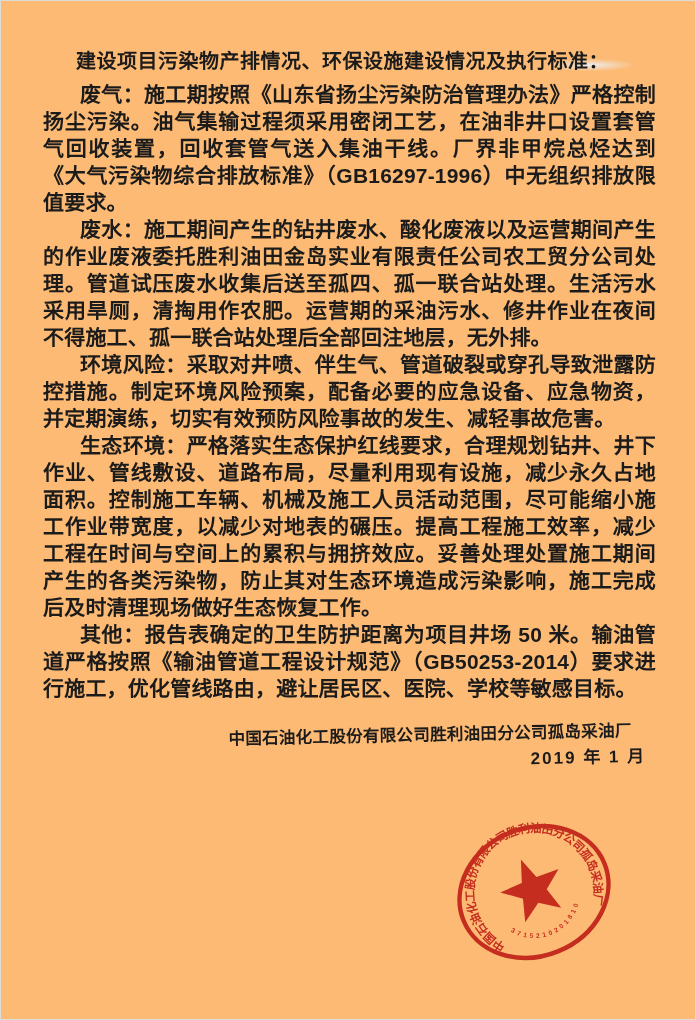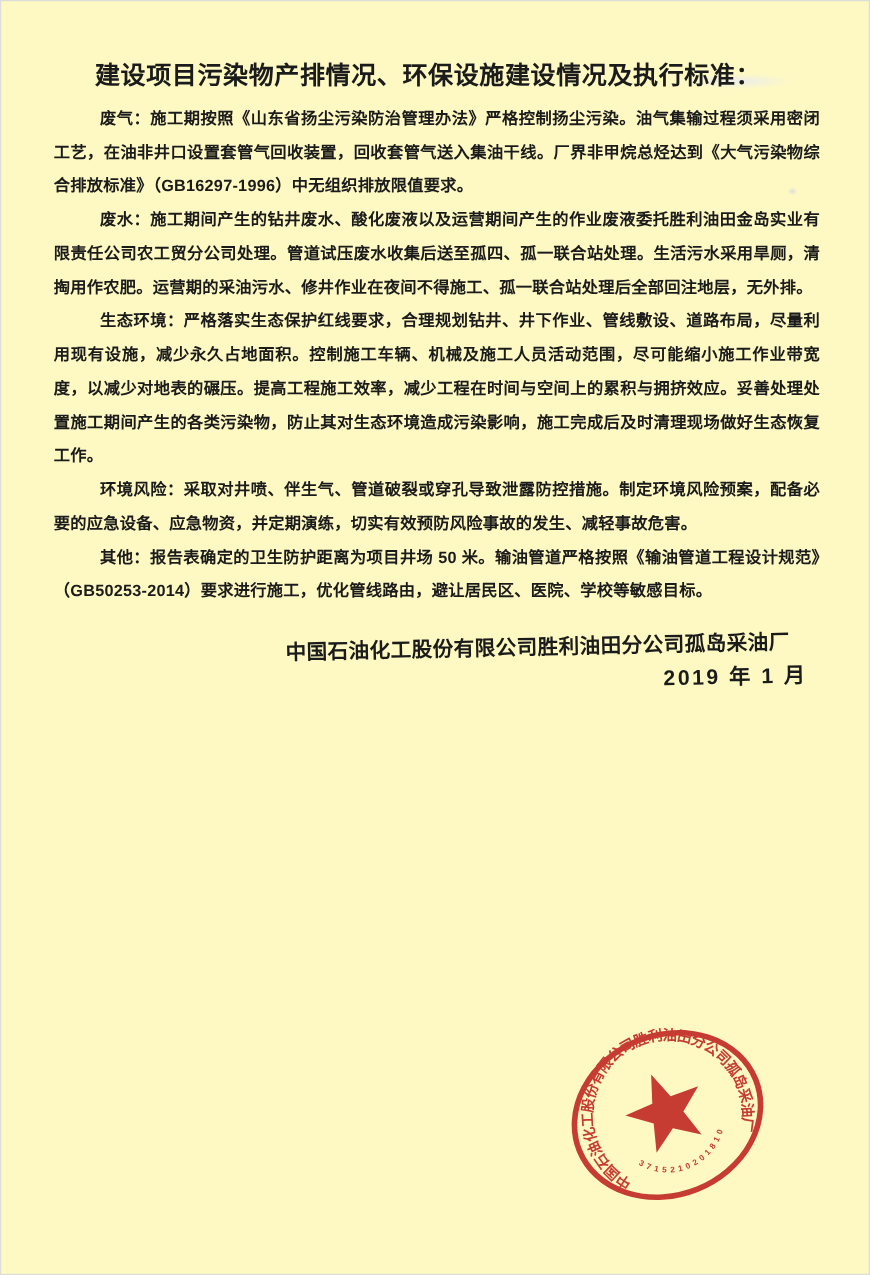--- a/index.html
+++ b/index.html
@@ -1,20 +1,20 @@
 <!DOCTYPE html>
 <html lang="zh-CN"><head>
 <meta charset="utf-8">
 <style>
   html,body{margin:0;padding:0;background:#e9e9e7;}
   .page{
     position:relative;
     width:696px;height:1020px;
     margin:0 auto;
-    background:#fef9c3;
+    background:#fdba74;
     border:1px solid #dcdcd8;
     box-sizing:border-box;
     overflow:hidden;
     font-family:"Liberation Sans","DejaVu Sans",sans-serif;
     color:#1b1b1b;
     font-weight:bold;
   }
   
   .page::before{
     content:"";position:absolute;right:40px;top:55px;width:130px;height:18px;
@@ -27,21 +27,21 @@
     pointer-events:none;
   }
   .doc{
     position:absolute;left:42px;top:46px;width:613px;
   }
   .title{
     font-size:20px;line-height:28px;margin:0 0 6px 0;
     padding-left:33px;font-weight:bold;letter-spacing:0.5px;
   }
   .para{
-    font-size:13px;line-height:27px;margin:0;
+    font-size:21px;line-height:27px;margin:0;
     text-align:justify;text-indent:37px;
     letter-spacing:0.2px;
     text-justify:inter-ideograph;
   }
   .signature{
     margin-top:22px;
     transform:rotate(-1.2deg);
   }
   .sig-company{
     font-size:16.5px;line-height:24px;
@@ -64,22 +64,22 @@
   .stamp .serial-text{font-size:6.5px;font-weight:bold;}
 </style>
 </head>
 <body>
 
 <div class="page">
   <div class="doc">
     <h1 class="title">建设项目污染物产排情况、环保设施建设情况及执行标准：</h1>
     <p class="para">废气：施工期按照《山东省扬尘污染防治管理办法》严格控制扬尘污染。油气集输过程须采用密闭工艺，在油非井口设置套管气回收装置，回收套管气送入集油干线。厂界非甲烷总烃达到《大气污染物综合排放标准》（GB16297-1996）中无组织排放限值要求。</p>
     <p class="para">废水：施工期间产生的钻井废水、酸化废液以及运营期间产生的作业废液委托胜利油田金岛实业有限责任公司农工贸分公司处理。管道试压废水收集后送至孤四、孤一联合站处理。生活污水采用旱厕，清掏用作农肥。运营期的采油污水、修井作业在夜间不得施工、孤一联合站处理后全部回注地层，无外排。</p>
+    <p class="para">环境风险：采取对井喷、伴生气、管道破裂或穿孔导致泄露防控措施。制定环境风险预案，配备必要的应急设备、应急物资，并定期演练，切实有效预防风险事故的发生、减轻事故危害。</p>
     <p class="para">生态环境：严格落实生态保护红线要求，合理规划钻井、井下作业、管线敷设、道路布局，尽量利用现有设施，减少永久占地面积。控制施工车辆、机械及施工人员活动范围，尽可能缩小施工作业带宽度，以减少对地表的碾压。提高工程施工效率，减少工程在时间与空间上的累积与拥挤效应。妥善处理处置施工期间产生的各类污染物，防止其对生态环境造成污染影响，施工完成后及时清理现场做好生态恢复工作。</p>
-    <p class="para">环境风险：采取对井喷、伴生气、管道破裂或穿孔导致泄露防控措施。制定环境风险预案，配备必要的应急设备、应急物资，并定期演练，切实有效预防风险事故的发生、减轻事故危害。</p>
     <p class="para">其他：报告表确定的卫生防护距离为项目井场 50 米。输油管道严格按照《输油管道工程设计规范》（GB50253-2014）要求进行施工，优化管线路由，避让居民区、医院、学校等敏感目标。</p>
 
     <div class="signature">
       <div class="sig-company">中国石油化工股份有限公司胜利油田分公司孤岛采油厂</div>
       <div class="sig-date">2019 年 1 月</div>
     </div>
   </div>
 
   <svg class="stamp" viewBox="0 0 200 185" xmlns="http://www.w3.org/2000/svg">
     <defs>

